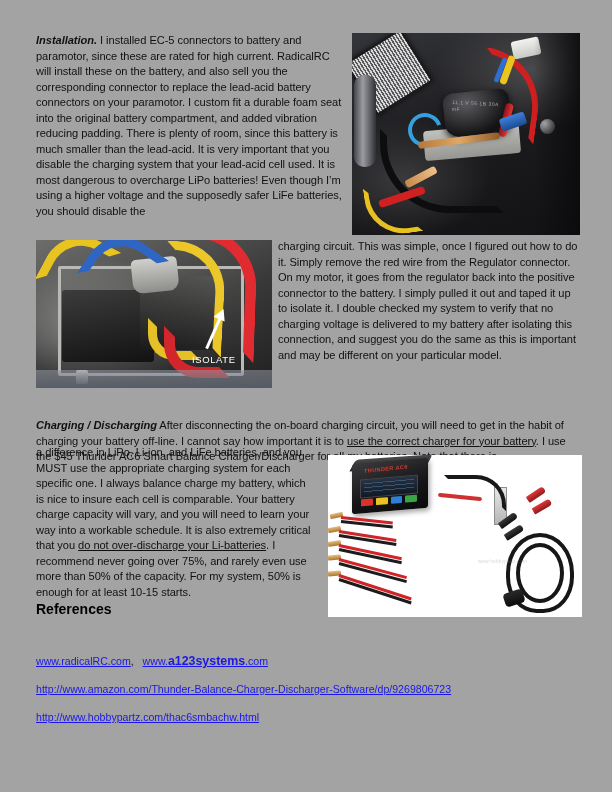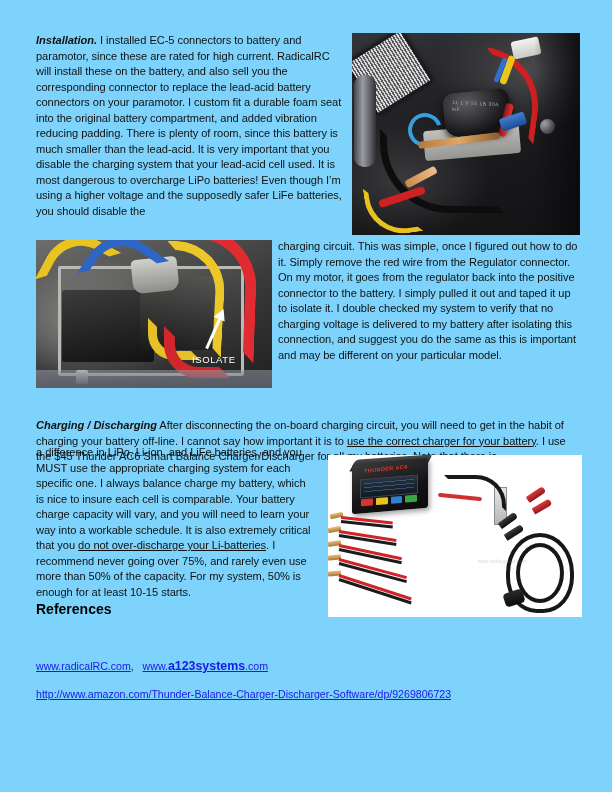--- a/index.html
+++ b/index.html
@@ -14,21 +14,21 @@
     position: relative;
     overflow: hidden;
     font-family: "Liberation Sans", sans-serif;
     color: #000000;
   }
   .page {
     position: absolute;
     left: 0; top: 0;
     width: 612px;
     height: 792px;
-    background: #7dd3fc;
+    background: #a3a3a3;
   }
 
   
   .para {
     font-size: 11.1px;
     line-height: 15.5px;
     text-align: left;
     color: #111111;
     letter-spacing: -0.05px;
   }
@@ -74,21 +74,21 @@
     left: 36px;
     top: 602px;
     font-size: 14px;
     font-weight: bold;
     line-height: 15px;
   }
   .reflink {
     position: absolute;
     left: 36px;
     font-size: 10.6px;
-    line-height: 23px;
+    line-height: 12px;
     color: #1a17e8;
     text-decoration: underline;
     white-space: nowrap;
   }
   #ref-line-1 { top: 655px; left: 36px; }
   #ref-line-2 { top: 683px; left: 36px; }
   #ref-line-3 { top: 711px; left: 36px; }
   .ref-sep {
     color: #111111;
     text-decoration: none;
@@ -615,14 +615,15 @@
     <div class="watermark2">www.hobbypartz.com</div>
   </div>
 
   <div id="references-heading">References</div>
 
   <div class="reflink" id="ref-line-1" style="text-decoration:none;">
     <span style="text-decoration:underline;">www.radicalRC.com</span><span class="ref-sep">,</span>&nbsp;&nbsp;&nbsp;<span style="text-decoration:underline;"><span>www.</span><span class="ref-big">a123systems</span><span>.com</span></span>
   </div>
 
   <a class="reflink" id="ref-line-2" href="#">http://www.amazon.com/Thunder-Balance-Charger-Discharger-Software/dp/9269806723</a>
+  <a class="reflink" id="ref-line-3" href="#">http://www.hobbypartz.com/thac6smbachw.html</a>
 
 </div>
 
 </body></html>

